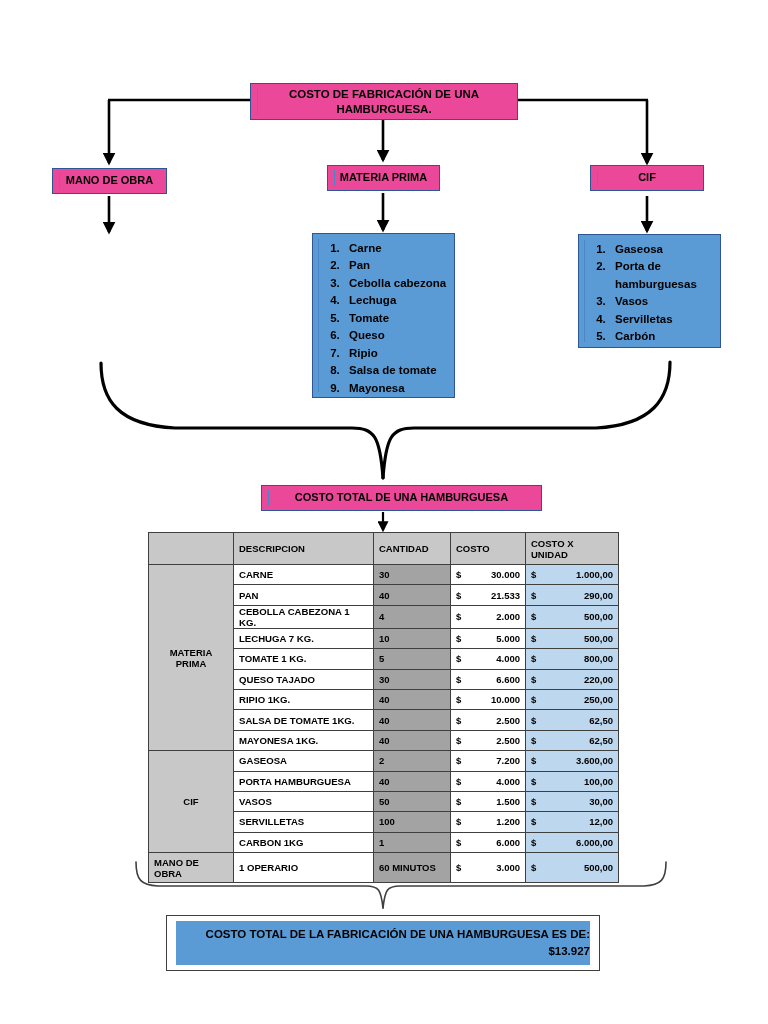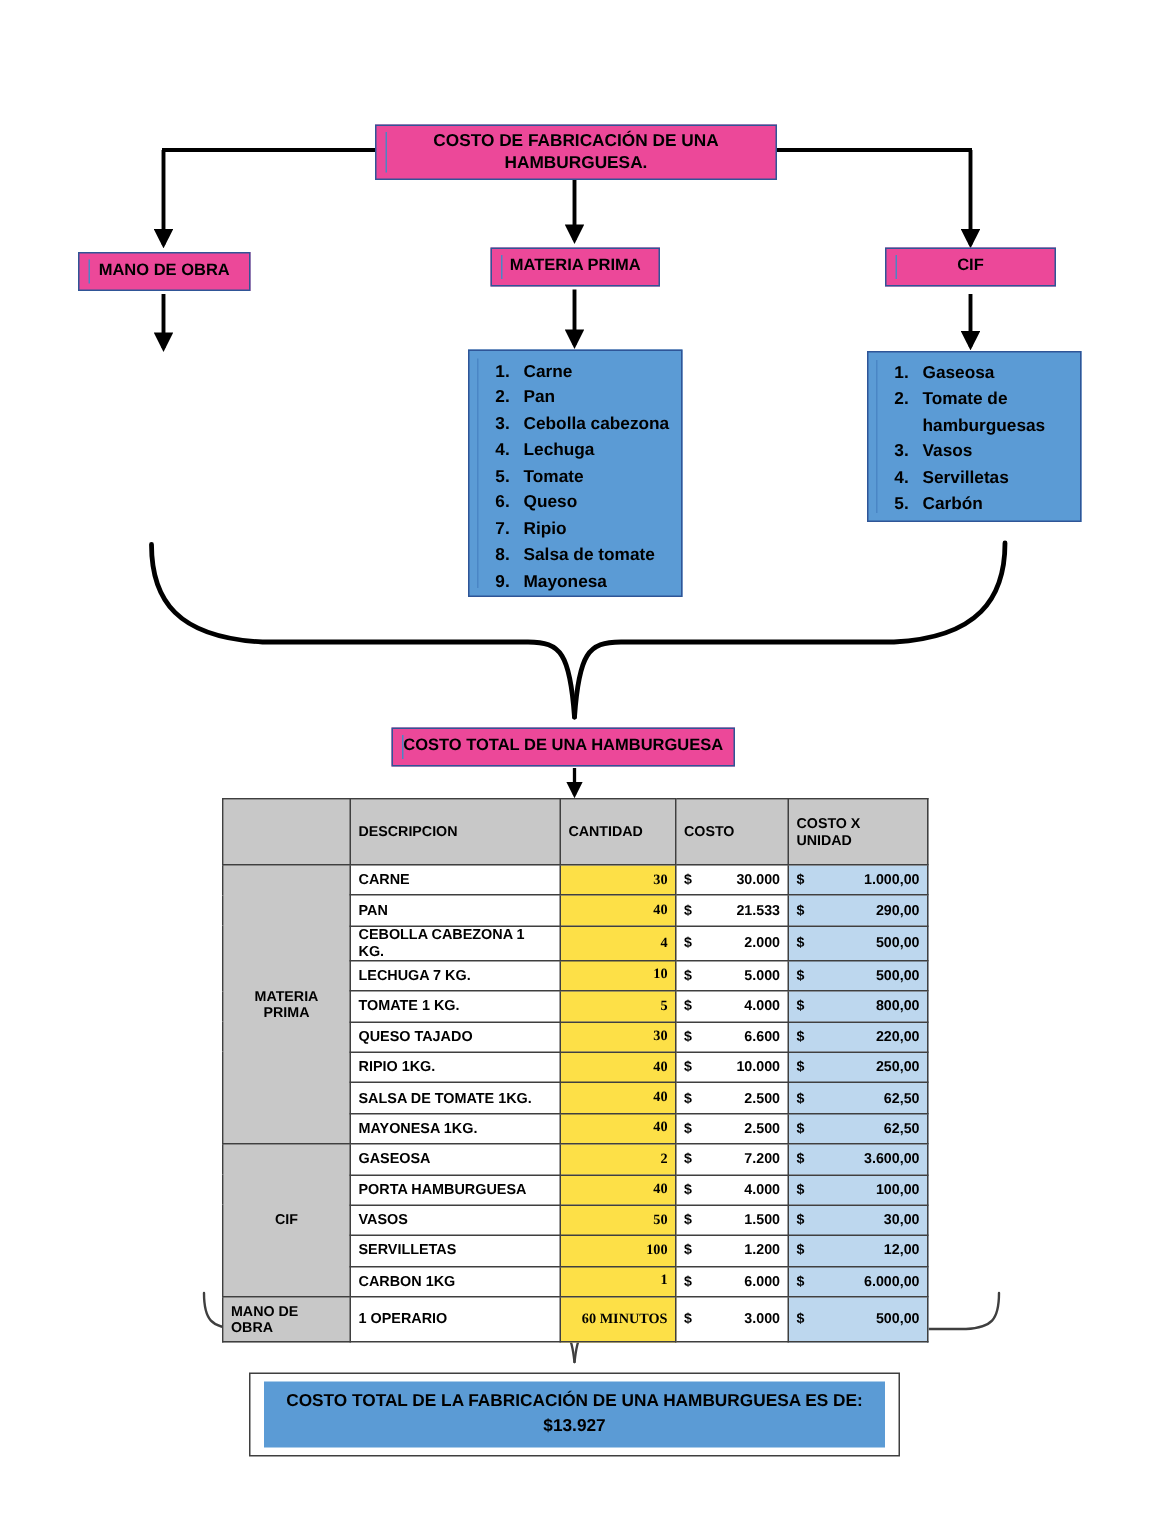--- a/index.html
+++ b/index.html
@@ -55,44 +55,44 @@
   #cost-table td,#cost-table th{
     border:1px solid #3f3f3f;
     padding:0 5px;
     box-sizing:border-box;
     font-weight:bold;
     color:#000;
     vertical-align:middle;
     height:20.4px;
   }
   #cost-table th{
-    background:#C8C8C8;text-align:left;height:44px;font-size:9.5px;
+    background:#C8C8C8;text-align:left;height:32px;font-size:9.5px;
   }
   #cost-table th.corner{background:#C8C8C8;border-left:1px solid #3f3f3f;}
   td.groupcell{
     background:#C8C8C8;text-align:center;width:85px;font-size:9.5px;
   }
   td.groupcell.left{text-align:left;vertical-align:middle;}
   td.desc{width:140px;background:#ffffff;text-align:left;font-weight:normal;font-size:9.6px;}
-  td.qty{width:77px;background:#fde047;text-align:right;font-family:Liberation Serif, serif;}
+  td.qty{width:77px;background:#a3a3a3;text-align:left;}
   td.cost{width:75px;background:#ffffff;}
   td.unit{width:93px;background:#BDD7EE;}
   .money{display:flex;justify-content:space-between;align-items:center;}
   .money .sym{font-weight:bold;}
   .money .val{font-weight:bold;}
 
   
   #summary-frame{
     position:absolute;left:166px;top:915px;width:434px;height:56px;
     border:1px solid #3f3f3f;background:#ffffff;box-sizing:border-box;z-index:3;
   }
   #summary-box{
     position:absolute;left:176px;top:921px;width:414px;height:44px;
     background:#5B9BD5;box-sizing:border-box;z-index:4;
-    display:flex;flex-direction:column;align-items:center;justify-content:center;
+    display:flex;flex-direction:column;align-items:flex-end;justify-content:center;
     font-weight:bold;font-size:11.5px;color:#000;line-height:1.45;text-align:center;
   }
 </style>
 </head>
 <body>
 
 <div id="stage">
 
   <svg class="lines" viewBox="0 0 768 1024">
     <defs>
@@ -167,28 +167,28 @@
         <li>Ripio</li>
         <li>Salsa de tomate</li>
         <li>Mayonesa</li>
       </ol>
   </div>
 
   <div class="listbox" style="left:578px;top:234px;width:143px;height:114px;">
     <span class="innerbar"></span>
     <ol>
         <li>Gaseosa</li>
-        <li>Tomate de hamburguesas</li>
+        <li>Porta de hamburguesas</li>
         <li>Vasos</li>
         <li>Servilletas</li>
         <li>Carbón</li>
       </ol>
   </div>
 
-  <div class="nodebox" style="left:261px;top:485px;width:229px;height:26px;font-size:11px;">
+  <div class="nodebox" style="left:261px;top:485px;width:281px;height:26px;font-size:11px;">
     <span class="innerbar"></span>
     <span>COSTO TOTAL DE UNA HAMBURGUESA</span>
   </div>
 
   <table id="cost-table">
     <thead>
       <tr>
         <th class="corner"></th>
         <th style="width:140px;">DESCRIPCION</th>
         <th style="width:77px;">CANTIDAD</th>

